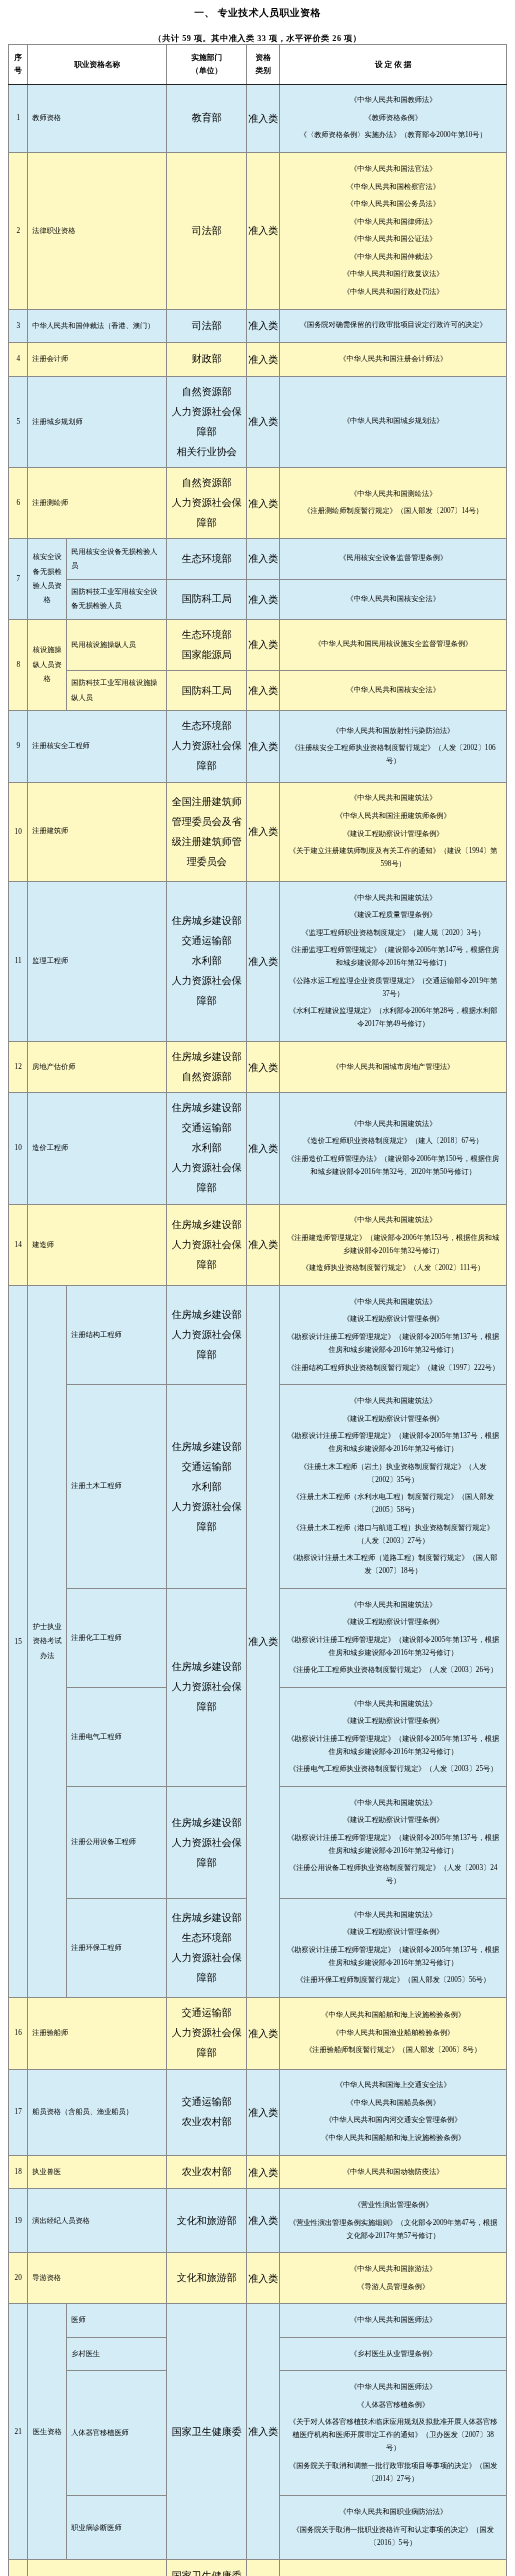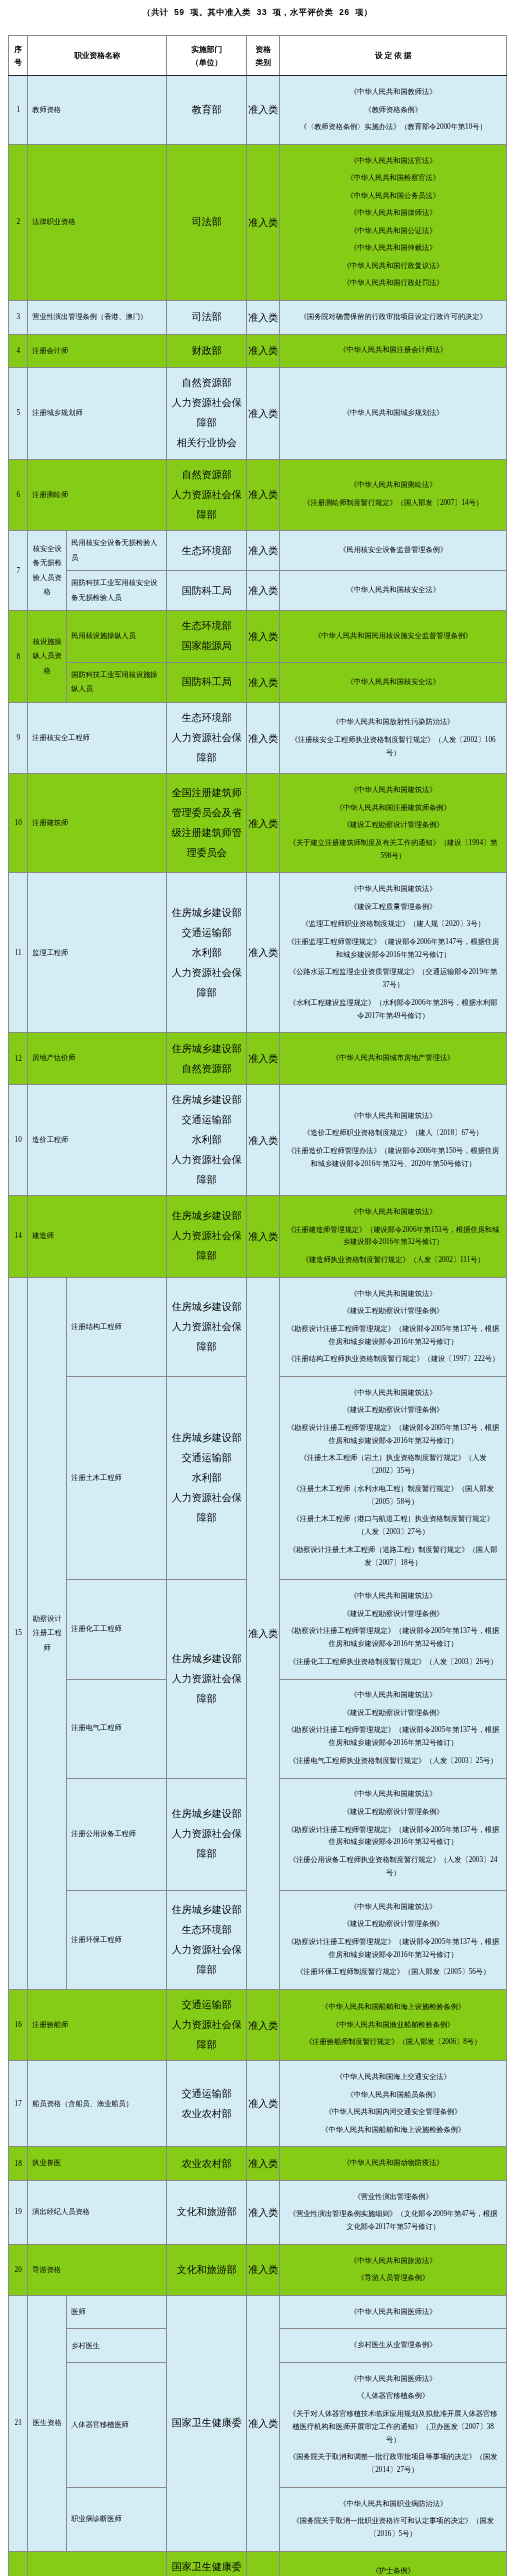--- a/index.html
+++ b/index.html
@@ -13,21 +13,21 @@
   .doc-title {
     text-align: center; font-size: 14px; font-weight: bold;
     letter-spacing: 1px; margin: 6.2px 0 13.4px 0;
   }
   .section-title {
     text-align: center; font-size: 9.8px; font-weight: bold;
     letter-spacing: 0.5px; margin: 0 0 12.4px 0;
   }
   .section-note {
     text-align: center; font-size: 8.2px; font-weight: bold;
-    letter-spacing: 0.5px; margin: 0 0 17px 0; font-family: Liberation Mono, monospace;
+    letter-spacing: 0.5px; margin: 0 0 0 0;
   }
   table.catalog {
     border-collapse: collapse; table-layout: fixed;
     width: 499px; border: 1.5px solid #111;
   }
   col.c-no    { width: 19px; }
   col.c-group { width: 39px; }
   col.c-name  { width: 100px; }
   col.c-dept  { width: 80px; }
   col.c-type  { width: 33px; }
@@ -45,26 +45,27 @@
   }
   td.name { text-align: left; font-size: 7.2px; line-height: 2.0; padding: 5.2px 4.1px; }
   td.dept { text-align: center; font-size: 10px; line-height: 2.0; padding: 5.2px 2.1px; }
   td.type {
     text-align: center; font-size: 10px; line-height: 1.9;
     white-space: pre-line; padding: 3.1px 1px; font-family: Liberation Serif, serif;
   }
   td.basis { font-size: 7.2px; padding: 5.2px 6.2px 5.2px 6.2px; text-align: center; }
   td.basis p.cite { margin: 4.6px 0; line-height: 1.8; }
   tr.shade td { background: #d3ecf6; }
-  tr.plain td { background: #84cc16; }
+  tr.plain td { background: #fef9c3; }
 </style>
 </head>
 <body>
 
 <div class="page">
+  <h2 class="section-title">一、 专业技术人员职业资格</h2>
   <div class="section-note">（共计 59 项。其中准入类 33 项，水平评价类 26 项）</div>
 
   <table class="catalog">
     <colgroup>
       <col class="c-no">
         <col class="c-group">
         <col class="c-name">
       <col class="c-dept">
         <col class="c-type">
         <col class="c-basis">
@@ -105,21 +106,21 @@
             <p class="cite">《中华人民共和国公务员法》</p>
             <p class="cite">《中华人民共和国律师法》</p>
             <p class="cite">《中华人民共和国公证法》</p>
             <p class="cite">《中华人民共和国仲裁法》</p>
             <p class="cite">《中华人民共和国行政复议法》</p>
             <p class="cite">《中华人民共和国行政处罚法》</p>
           </td>
         </tr>
         <tr class="shade row-first">
           <td class="no">3</td>
-          <td class="name" colspan="2">营业性演出管理条例（香港、澳门）</td>
+          <td class="name" colspan="2">中华人民共和国仲裁法（香港、澳门）</td>
           <td class="dept">
             <div>司法部</div>
           </td>
           <td class="type">准入类</td>
           <td class="basis">
             <p class="cite">《国务院对确需保留的行政审批项目设定行政许可的决定》</p>
           </td>
         </tr>
         <tr class="plain row-first">
           <td class="no">4</td>
@@ -286,21 +287,21 @@
           </td>
           <td class="type">准入类</td>
           <td class="basis">
             <p class="cite">《中华人民共和国建筑法》</p>
             <p class="cite">《注册建造师管理规定》（建设部令2006年第153号，根据住房和城乡建设部令2016年第32号修订）</p>
             <p class="cite">《建造师执业资格制度暂行规定》（人发〔2002〕111号）</p>
           </td>
         </tr>
         <tr class="shade row-first">
           <td class="no" rowspan="6">15</td>
-          <td class="group-label" rowspan="6">勘察设计注册工程师</td>
+          <td class="group-label" rowspan="6">护士执业资格考试办法</td>
           <td class="name">注册结构工程师</td>
           <td class="dept">
             <div>住房城乡建设部</div>
             <div>人力资源社会保障部</div>
           </td>
           <td class="type" rowspan="6">准入类</td>
           <td class="basis">
             <p class="cite">《中华人民共和国建筑法》</p>
             <p class="cite">《建设工程勘察设计管理条例》</p>
             <p class="cite">《勘察设计注册工程师管理规定》（建设部令2005年第137号，根据住房和城乡建设部令2016年第32号修订）</p>

